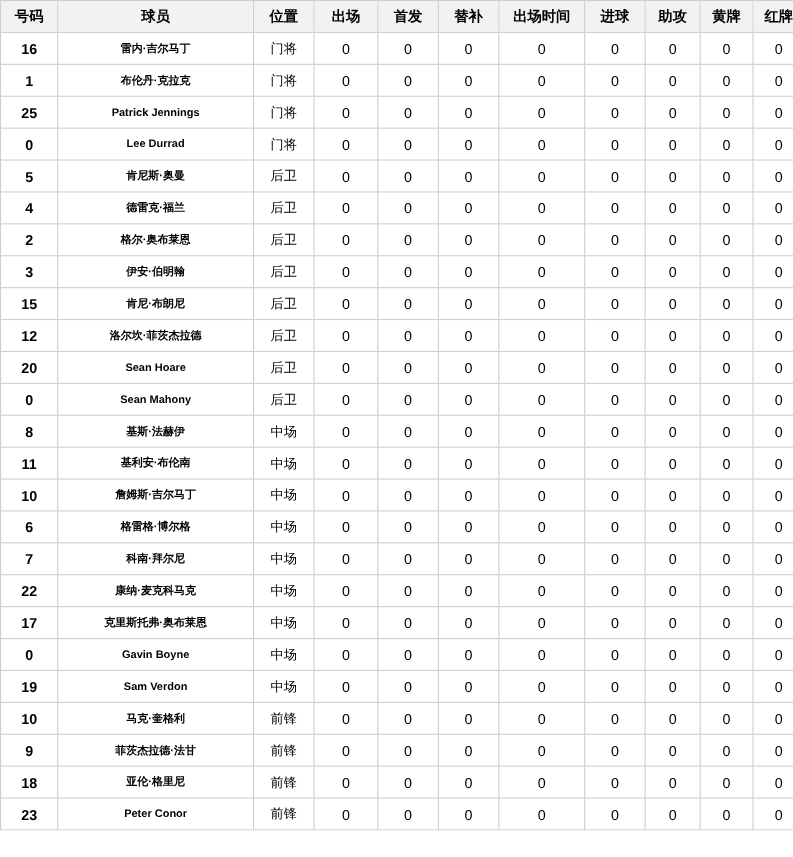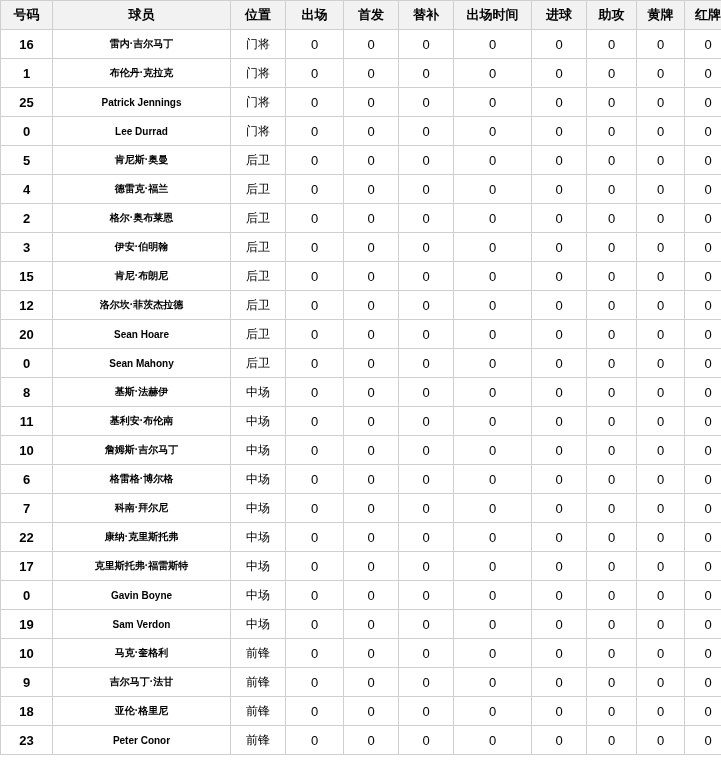--- a/index.html
+++ b/index.html
@@ -314,34 +314,34 @@
         <td class="stat">0</td>
         <td class="stat">0</td>
         <td class="stat">0</td>
         <td class="stat">0</td>
         <td class="stat">0</td>
         <td class="stat">0</td>
         <td class="stat">0</td>
       </tr>
       <tr>
         <td class="num">22</td>
-        <td class="player">康纳·克里斯托弗</td>
+        <td class="player">康纳·麦克科马克</td>
         <td class="pos">中场</td>
         <td class="stat">0</td>
         <td class="stat">0</td>
         <td class="stat">0</td>
         <td class="stat">0</td>
         <td class="stat">0</td>
         <td class="stat">0</td>
         <td class="stat">0</td>
         <td class="stat">0</td>
       </tr>
       <tr>
         <td class="num">17</td>
-        <td class="player">克里斯托弗·福雷斯特</td>
+        <td class="player">克里斯托弗·奥布莱恩</td>
         <td class="pos">中场</td>
         <td class="stat">0</td>
         <td class="stat">0</td>
         <td class="stat">0</td>
         <td class="stat">0</td>
         <td class="stat">0</td>
         <td class="stat">0</td>
         <td class="stat">0</td>
         <td class="stat">0</td>
       </tr>
@@ -379,21 +379,21 @@
         <td class="stat">0</td>
         <td class="stat">0</td>
         <td class="stat">0</td>
         <td class="stat">0</td>
         <td class="stat">0</td>
         <td class="stat">0</td>
         <td class="stat">0</td>
       </tr>
       <tr>
         <td class="num">9</td>
-        <td class="player">吉尔马丁·法甘</td>
+        <td class="player">菲茨杰拉德·法甘</td>
         <td class="pos">前锋</td>
         <td class="stat">0</td>
         <td class="stat">0</td>
         <td class="stat">0</td>
         <td class="stat">0</td>
         <td class="stat">0</td>
         <td class="stat">0</td>
         <td class="stat">0</td>
         <td class="stat">0</td>
       </tr>

